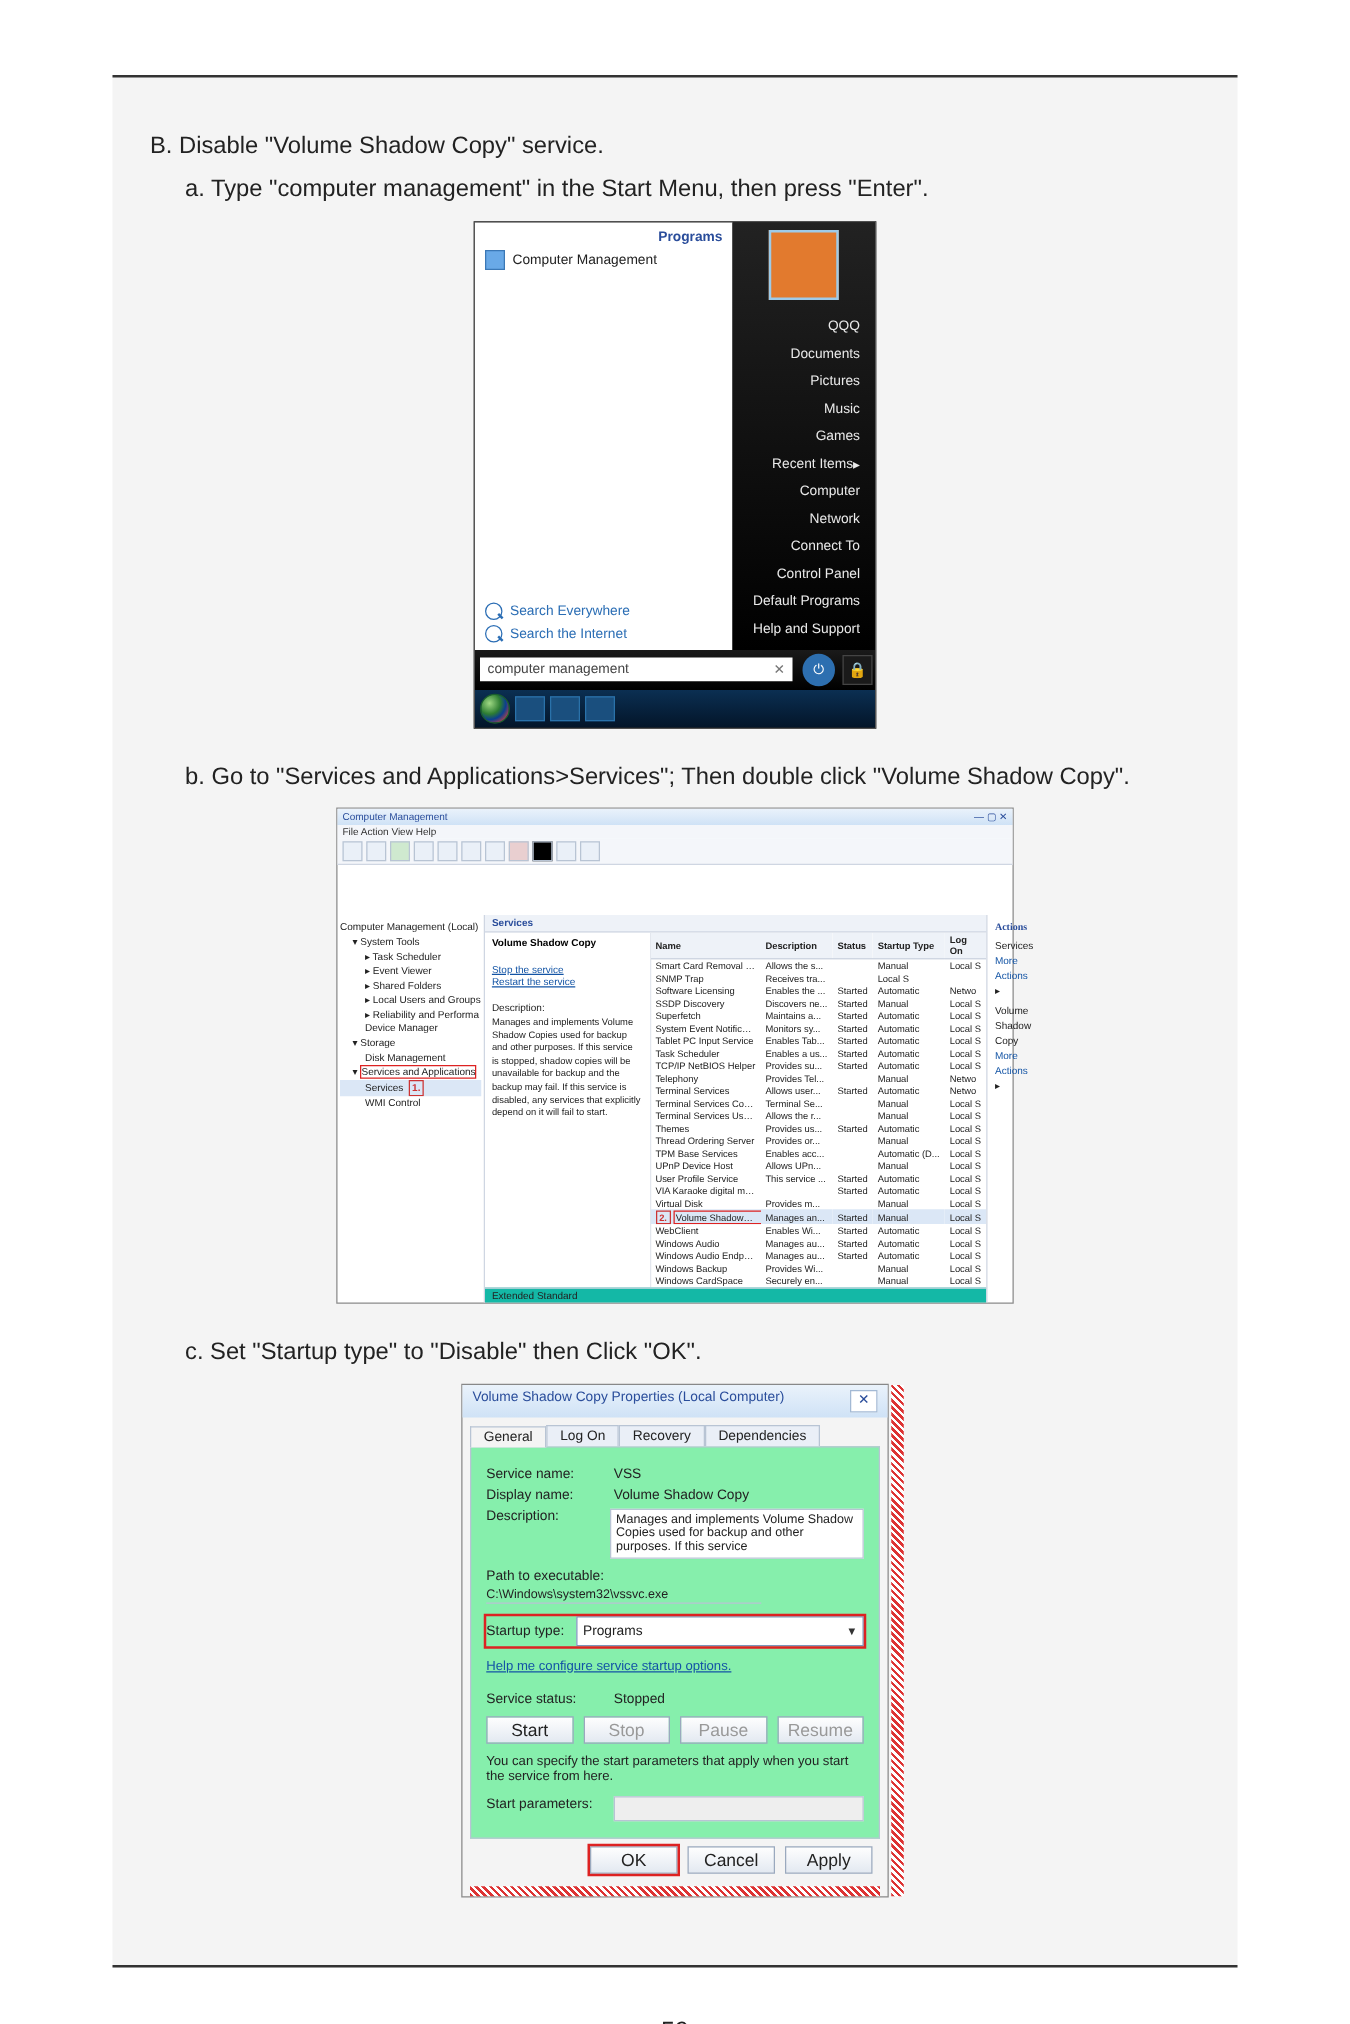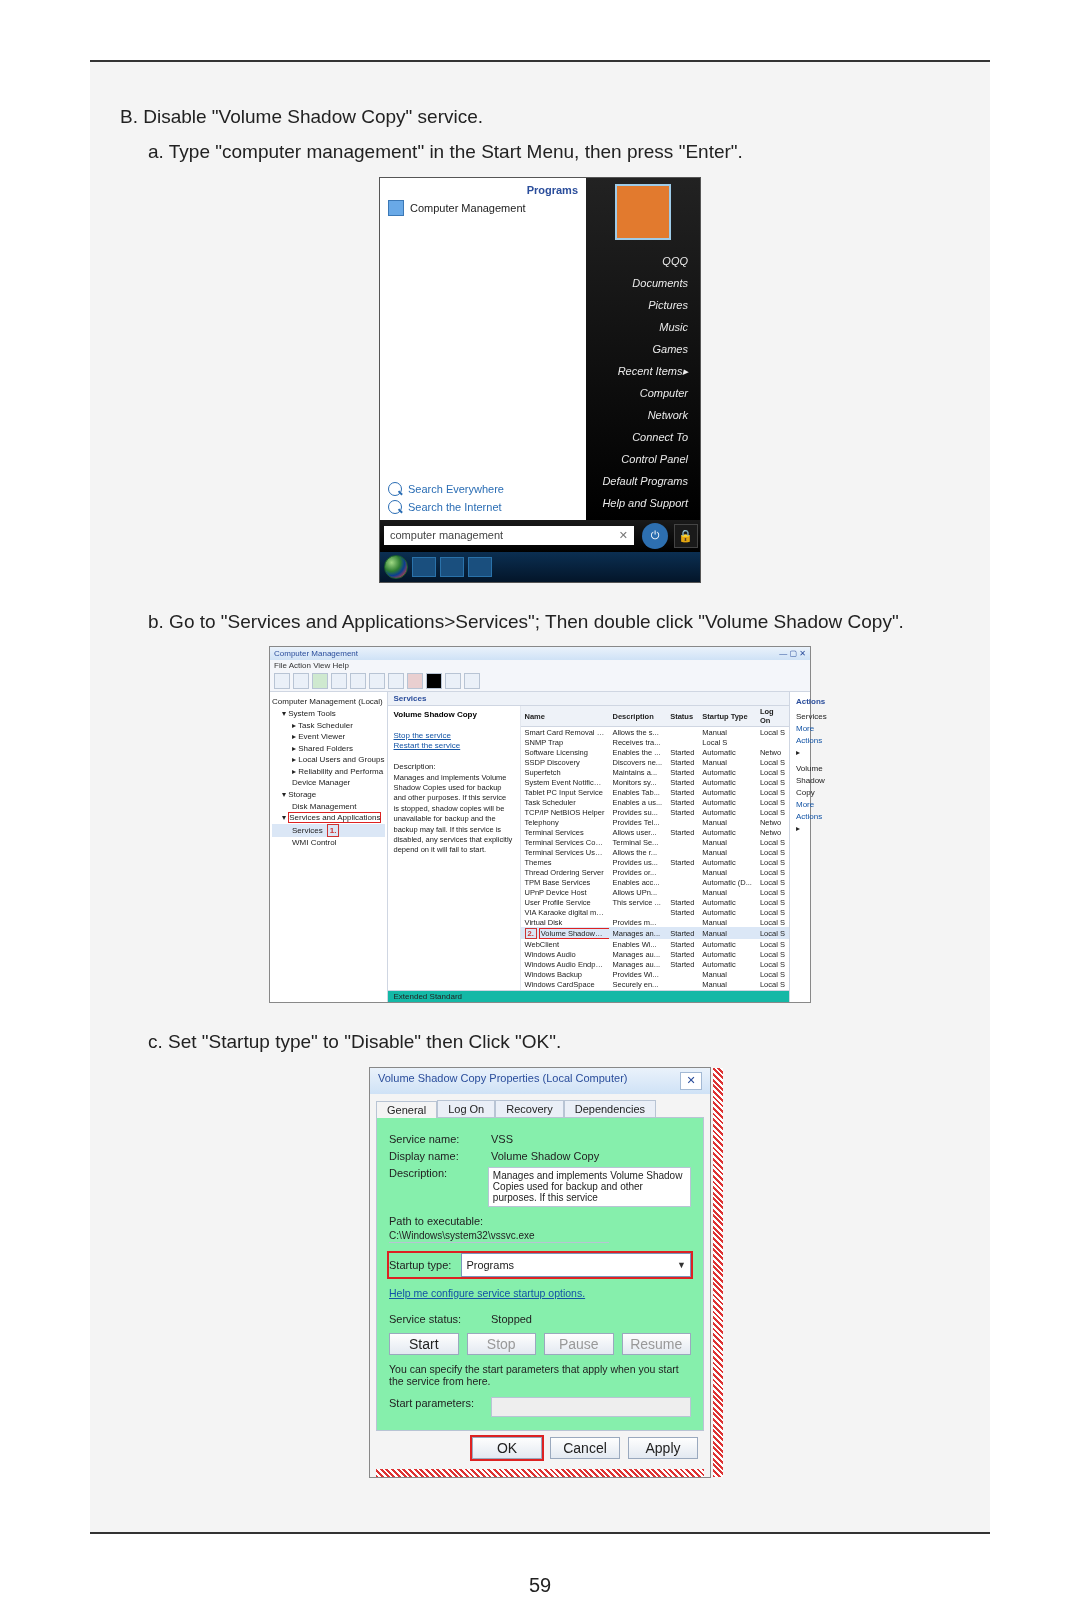--- a/index.html
+++ b/index.html
@@ -16,60 +16,60 @@
   .fig1-left{width:190px;background:#fff;color:#222;padding:6px 8px 4px 8px;display:flex;flex-direction:column;}
   .fig1-left .hdr{color:#2a4d9b;font-weight:bold;margin-bottom:4px;}
   .fig1-left .prog{display:flex;align-items:center;gap:6px;font-size:11px;}
   .ico-cm{width:14px;height:14px;background:#69a9e7;border:1px solid #3b78b6;}
   .fig1-left .spacer{flex:1;}
   .fig1-left .srch{color:#2a6db4;display:flex;align-items:center;gap:6px;font-size:11px;margin:2px 0;}
   .mag{width:12px;height:12px;border:1.5px solid #2a6db4;border-radius:50%;position:relative;}
   .mag:after{content:"";position:absolute;width:5px;height:1.5px;background:#2a6db4;transform:rotate(45deg);left:9px;top:9px;}
   .fig1-right{flex:1;background:linear-gradient(#222,#000);padding:6px 0;}
   .avatar{width:52px;height:52px;background:#e27a2e;border:2px solid #9ecbe8;margin:0 auto 10px auto;}
-  .rmenu div{padding:5px 12px;color:#eaeaea;font-size:11px;font-style:italic;}
+  .rmenu div{padding:5px 12px;color:#eaeaea;font-size:11px;}
   .rmenu .arrow:after{content:"▸";float:right;}
   .fig1-bot{display:flex;align-items:center;background:linear-gradient(#1a1a1a,#000);}
   .stinput{flex:1;background:#fff;color:#444;font-size:11px;padding:3px 6px;margin:4px;}
   .stinput .x{float:right;color:#777;}
   .pbtn{width:26px;height:26px;border-radius:50%;background:#2d6fb0;margin:3px 4px;display:flex;align-items:center;justify-content:center;color:#fff;}
   .lock{width:22px;height:22px;background:#1a1a1a;border:1px solid #444;margin:3px 2px;display:flex;align-items:center;justify-content:center;color:#ccc;font-size:12px;}
   .tbar{background:linear-gradient(#0b2f52,#031529);height:30px;display:flex;align-items:center;padding:0 4px;gap:4px;}
   .orb{width:22px;height:22px;border-radius:50%;background:radial-gradient(circle at 30% 30%,#9fd984,#2e7d32 40%,#0b3e90 60%,#e43 90%);border:1px solid #1a5e2e;}
   .tbtn{width:22px;height:18px;background:#1a4f7e;border:1px solid #2a72aa;}
 
   
   .fig2{width:540px;border:1px solid #888;font-size:8px;color:#222;background:#fff;}
   .fig2 .titlebar{background:linear-gradient(#eaf2fb,#cfe2f6);padding:2px 4px;color:#2a4d9b;display:flex;justify-content:space-between;}
   .fig2 .menubar{background:#f4f6fa;padding:1px 4px;color:#333;}
   .fig2 .toolbar{background:#f4f6fa;padding:2px 4px;border-bottom:1px solid #cfd6e2;display:flex;gap:3px;}
   .tb{width:14px;height:14px;border:1px solid #b8c4d4;background:#eaf0f8;}
   .tb.g{background:#cfe9cf;} .tb.r{background:#e9cfd0;} .tb.bl{background:#000;}
-  .fig2 .body{display:flex;height:310px;}
+  .fig2 .body{display:flex;height:310px;margin-top:40px;}
   .tree{width:125px;border-right:1px solid #cfd6e2;padding:4px 2px;line-height:1.45;}
   .tree .n{white-space:nowrap;overflow:hidden;text-overflow:ellipsis;}
   .tree .i1{padding-left:10px;} .tree .i2{padding-left:20px;}
   .tree .sel{background:#dbe7f6;}
   .tree .box{display:inline-block;border:1.5px solid #c33;color:#c33;font-weight:bold;padding:0 2px;margin-left:4px;}
   .center{flex:1;display:flex;flex-direction:column;}
   .svcHead{background:#eef2f8;border-bottom:1px solid #cfd6e2;padding:2px 6px;font-weight:bold;color:#2a4d9b;}
   .svcSplit{flex:1;display:flex;overflow:hidden;}
   .svcInfo{width:120px;padding:4px 6px;border-right:1px solid #e3e7ee;line-height:1.3;}
   .svcInfo b{color:#000;}
   .svcInfo a{color:#1354a5;text-decoration:underline;}
   .svcList{flex:1;overflow:auto;position:relative;}
   table.svc{border-collapse:collapse;width:100%;font-size:7.5px;}
   table.svc th{background:#eef2f8;text-align:left;padding:1px 4px;border-bottom:1px solid #cfd6e2;position:sticky;top:0;}
   table.svc td{padding:0.5px 4px;white-space:nowrap;overflow:hidden;text-overflow:ellipsis;max-width:80px;}
   tr.hl td{background:#dbe7f6;}
   .rowmark{display:inline-block;border:1.5px solid #c33;color:#c33;font-weight:bold;padding:0 2px;margin-right:2px;}
   .redbox{border:1.5px solid #d22;}
   .tabs{border-top:1px solid #cfd6e2;padding:1px 6px;background:#14b8a6;}
   .right{width:100px;border-left:1px solid #cfd6e2;padding:4px 6px;line-height:1.5;}
-  .right h4{margin:0 0 3px 0;font-size:8px;color:#2a4d9b;}
+  .right h4{margin:0 0 3px 0;font-size:8px;color:#2a4d9b;font-family:Liberation Serif, serif;}
   .right a{color:#1354a5;}
 
   
   .fig3outer{position:relative;}
   .fig3{width:340px;border:1px solid #888;background:#f4f4f4;font-size:11px;color:#222;}
   .fig3 .dlgtitle{background:linear-gradient(#eaf2fb,#cfe2f6);padding:4px 8px;color:#2a4d9b;display:flex;justify-content:space-between;}
   .dlgclose{border:1px solid #a3b9d4;background:#fff;width:20px;height:16px;text-align:center;line-height:14px;font-size:11px;}
   .tabrow{display:flex;padding:6px 6px 0 6px;gap:0;font-size:11px;}
   .tabrow .tab{border:1px solid #b8c4d4;border-bottom:none;padding:2px 10px;background:#eaeff7;}
   .tabrow .tab.active{background:#f4f4f4;position:relative;top:1px;}

